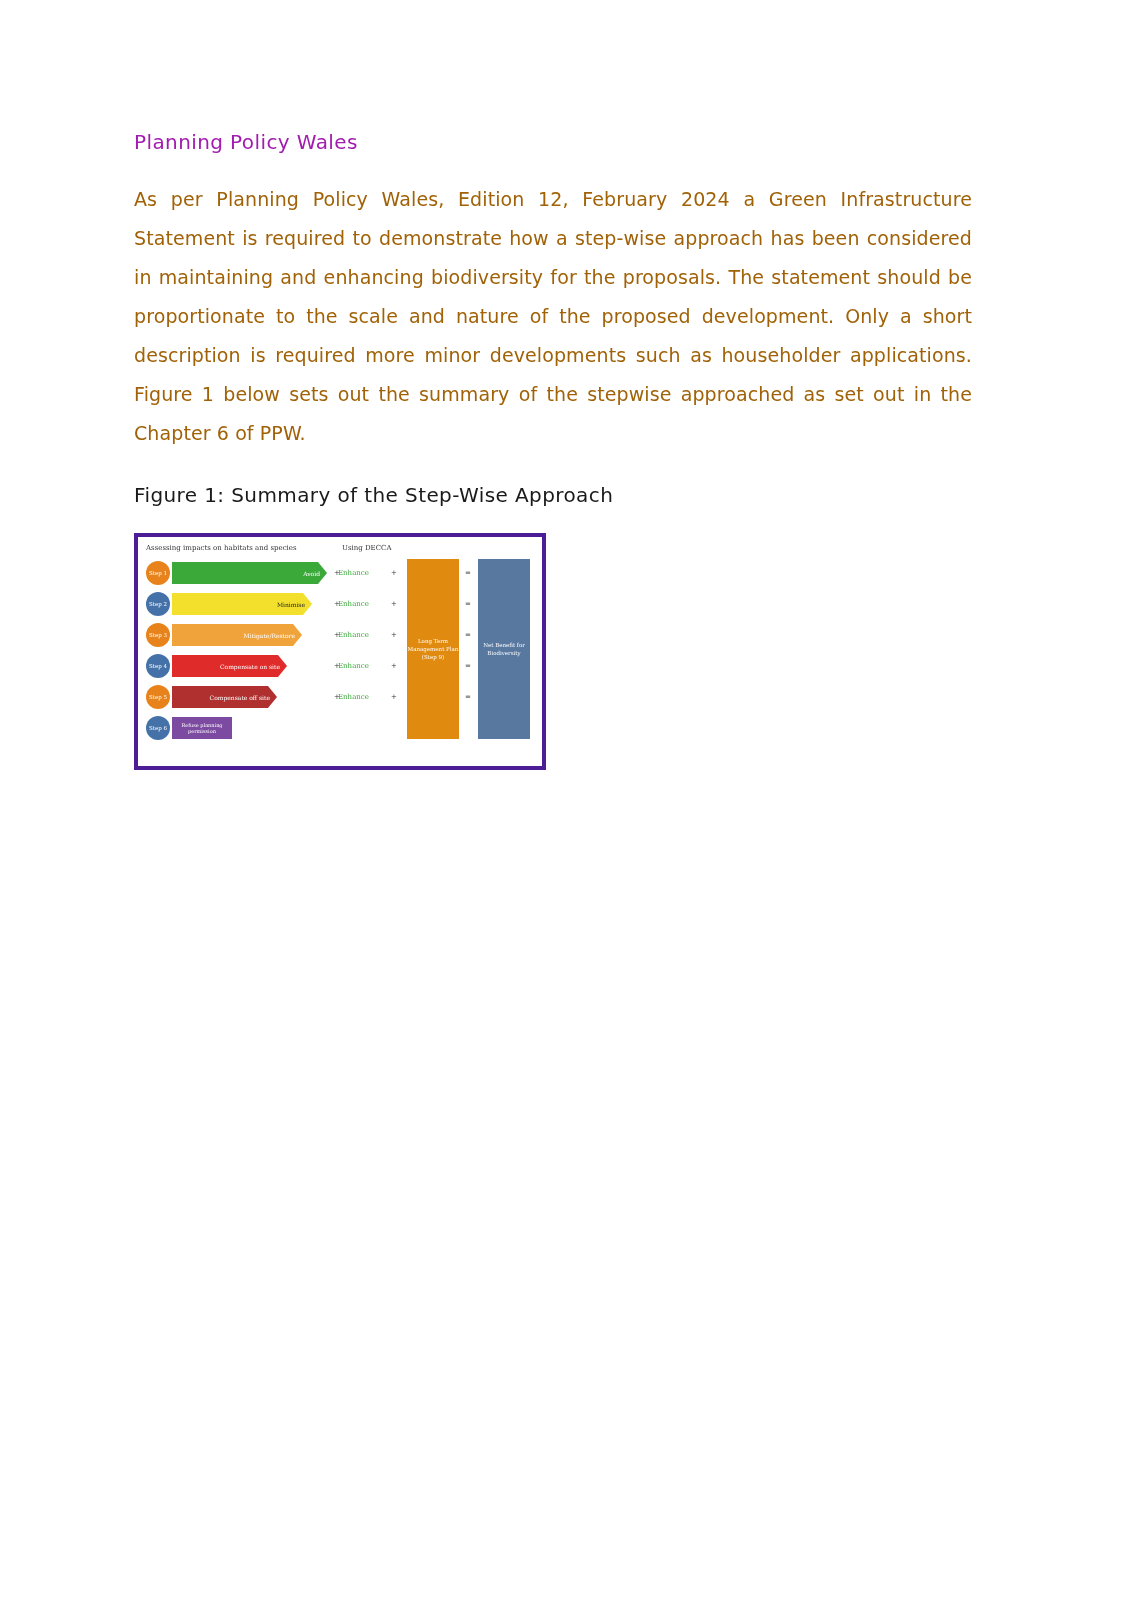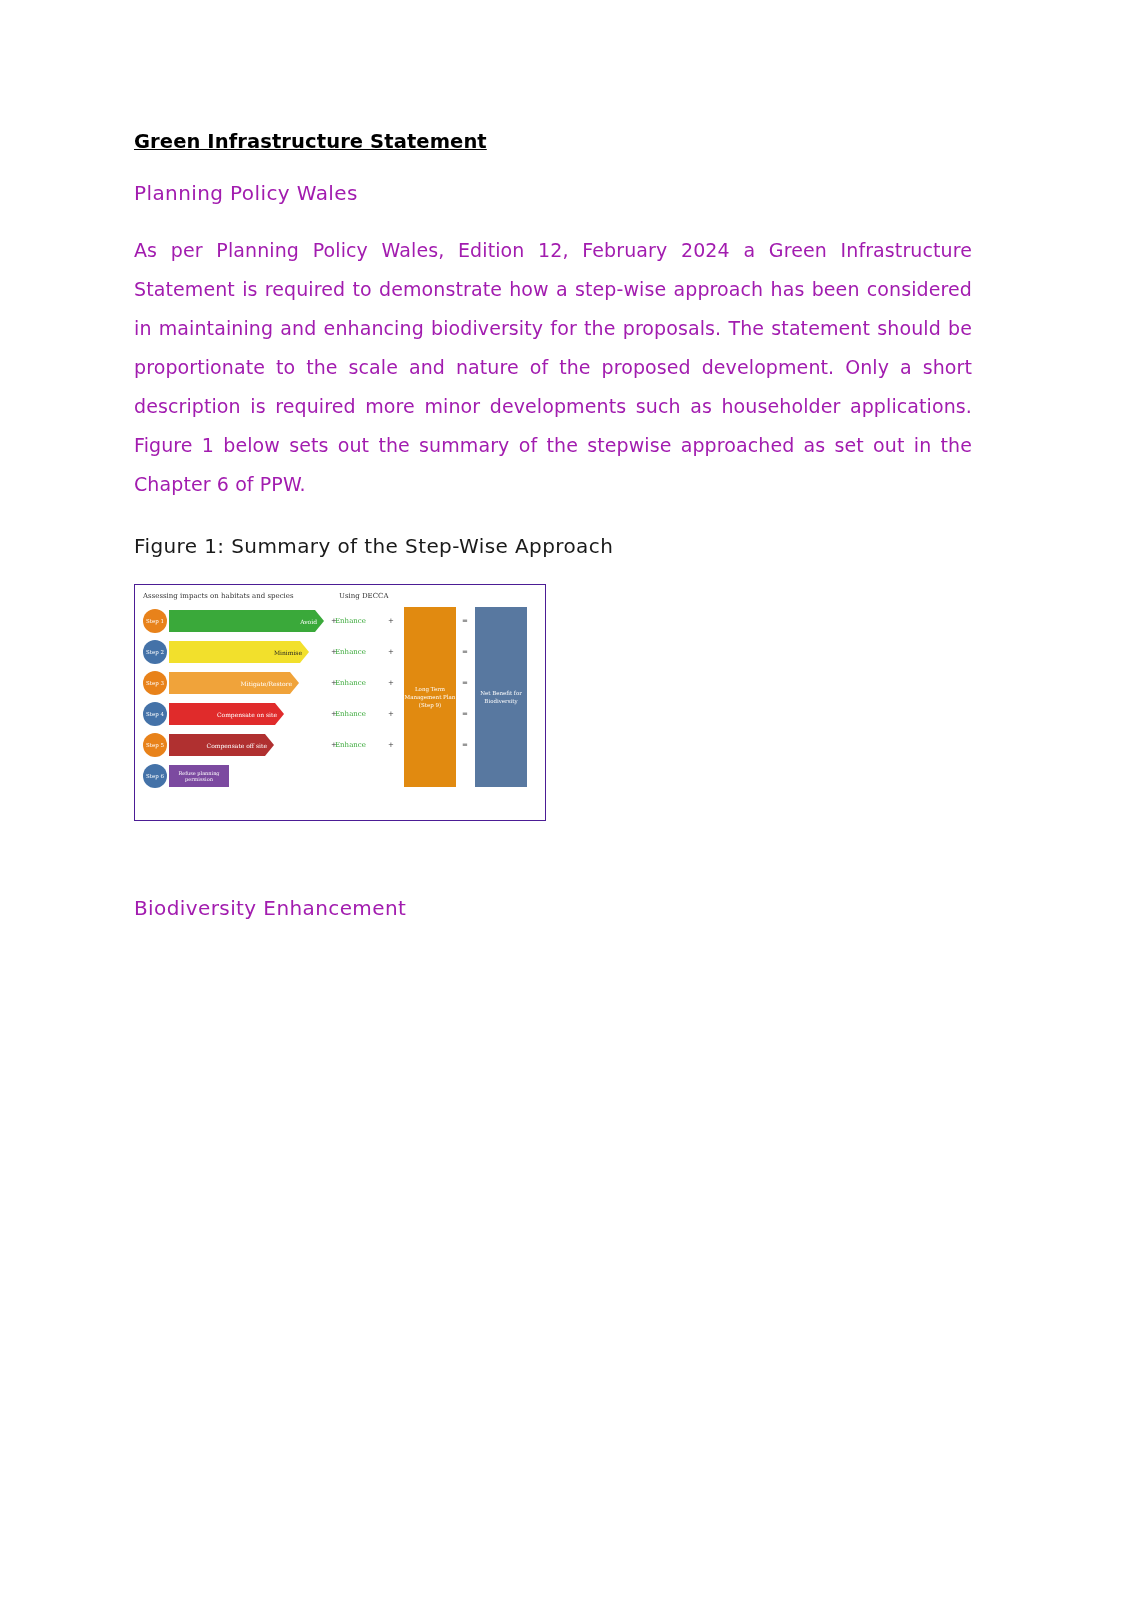--- a/index.html
+++ b/index.html
@@ -35,33 +35,33 @@
     letter-spacing: 0.4px;
     margin: 0 0 26px 0;
     color: #a21caf;
   }
   .body-par {
     font-size: 19px;
     line-height: 39px;
     text-align: justify;
     letter-spacing: 0.1px;
     margin: 0 0 30px 0;
-    color: #a21caf;
+    color: #a16207;
   }
   .figure-caption {
     font-size: 20px;
     letter-spacing: 0.4px;
     margin: 6px 0 26px 0;
     color: #1a1a1a;
   }
   
   .figure-box {
     width: 412px;
     height: 237px;
-    border: 1px solid #4c1d95;
+    border: 4px solid #4c1d95;
     background: #ffffff;
     margin-left: 0;
     position: relative;
     box-sizing: border-box;
   }
   .fig-head {
     position: absolute;
     font-size: 7px;
     color: #333;
     font-family: "DejaVu Serif", serif;
@@ -175,21 +175,20 @@
     justify-content: center;
     font-family: "DejaVu Serif", serif;
   }
   .spacer-after-figure { height: 75px; }
 </style>
 </head>
 <body>
 
 <div class="page">
 
-  <h1 class="doc-title">Green Infrastructure Statement</h1>
 
   <div class="subhead">Planning Policy Wales</div>
 
   <p class="body-par">As per Planning Policy Wales, Edition 12, February 2024 a Green Infrastructure Statement is required to demonstrate how a step-wise approach has been considered in maintaining and enhancing biodiversity for the proposals. The statement should be proportionate to the scale and nature of the proposed development. Only a short description is required more minor developments such as householder applications. Figure 1 below sets out the summary of the stepwise approached as set out in the Chapter 6 of PPW.</p>
 
   <div class="figure-caption">Figure 1: Summary of the Step-Wise Approach</div>
 
   <div class="figure-box">
 
     <div class="fig-head left">Assessing impacts on habitats and species</div>
@@ -255,16 +254,15 @@
       <div class="op-row">=</div>
       <div class="op-row">=</div>
     </div>
 
     <div class="netbenefit-box">Net Benefit for Biodiversity</div>
 
   </div>
 
   <div class="spacer-after-figure"></div>
 
-  <div class="subhead">Biodiversity Enhancement</div>
 
 
 </div>
 
 </body></html>

